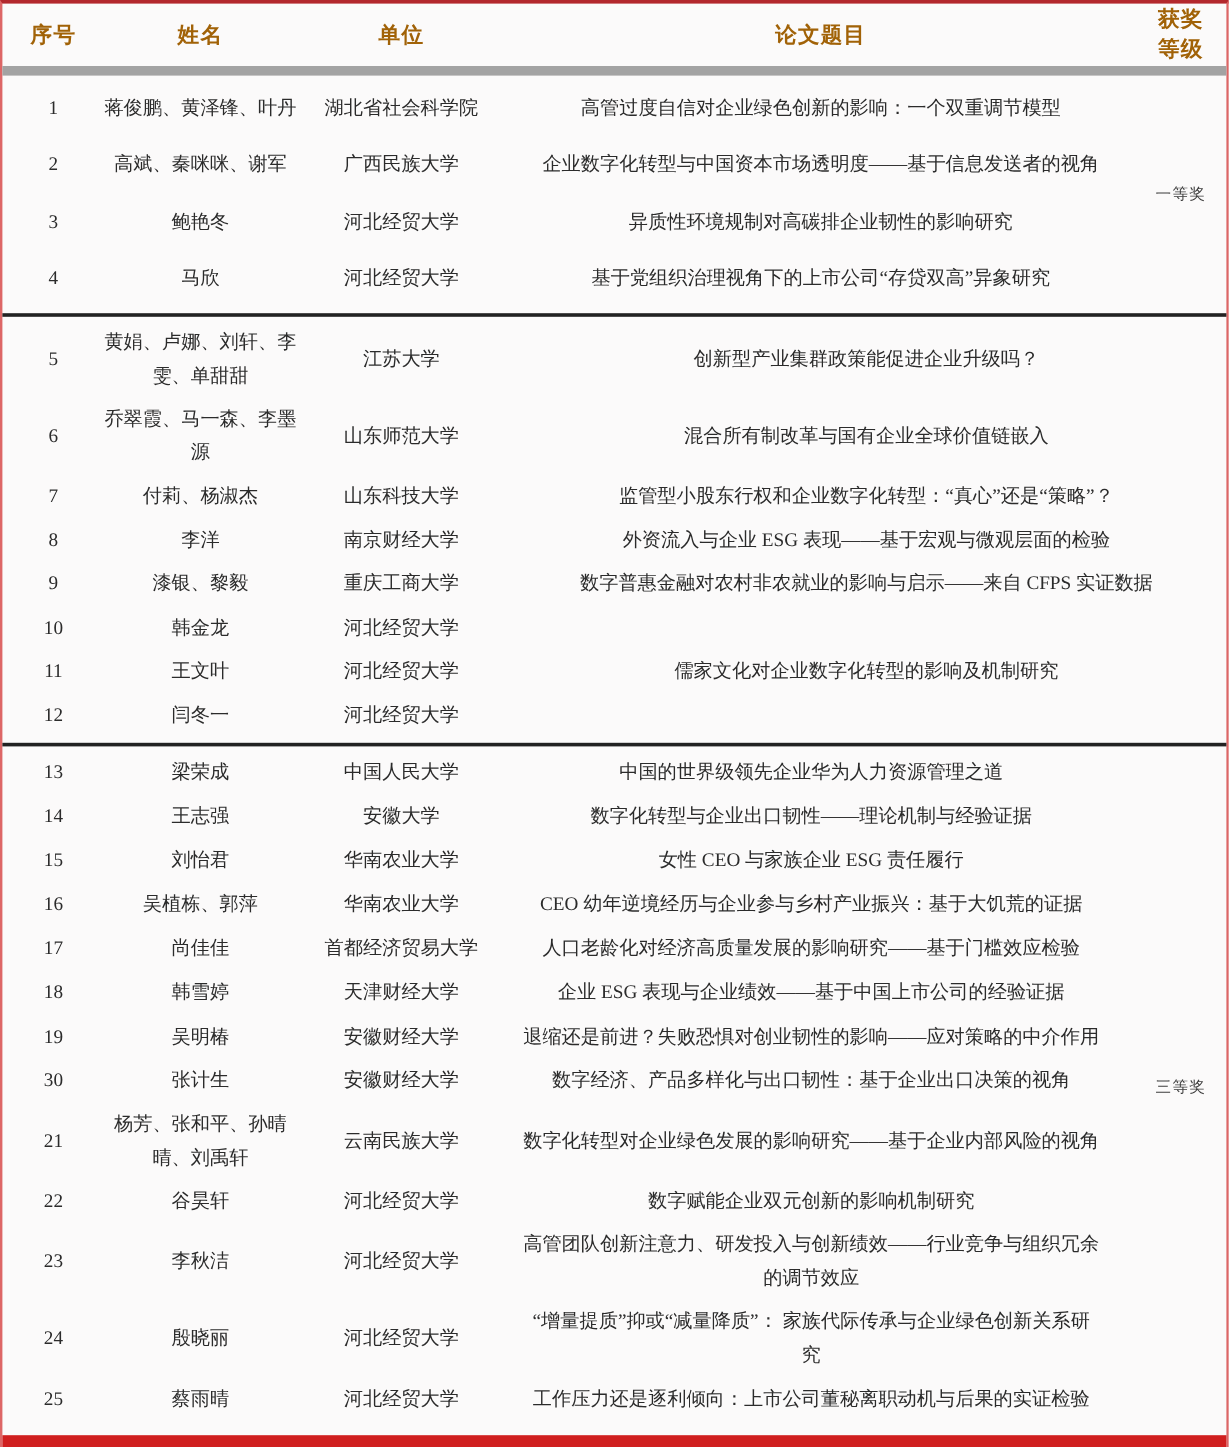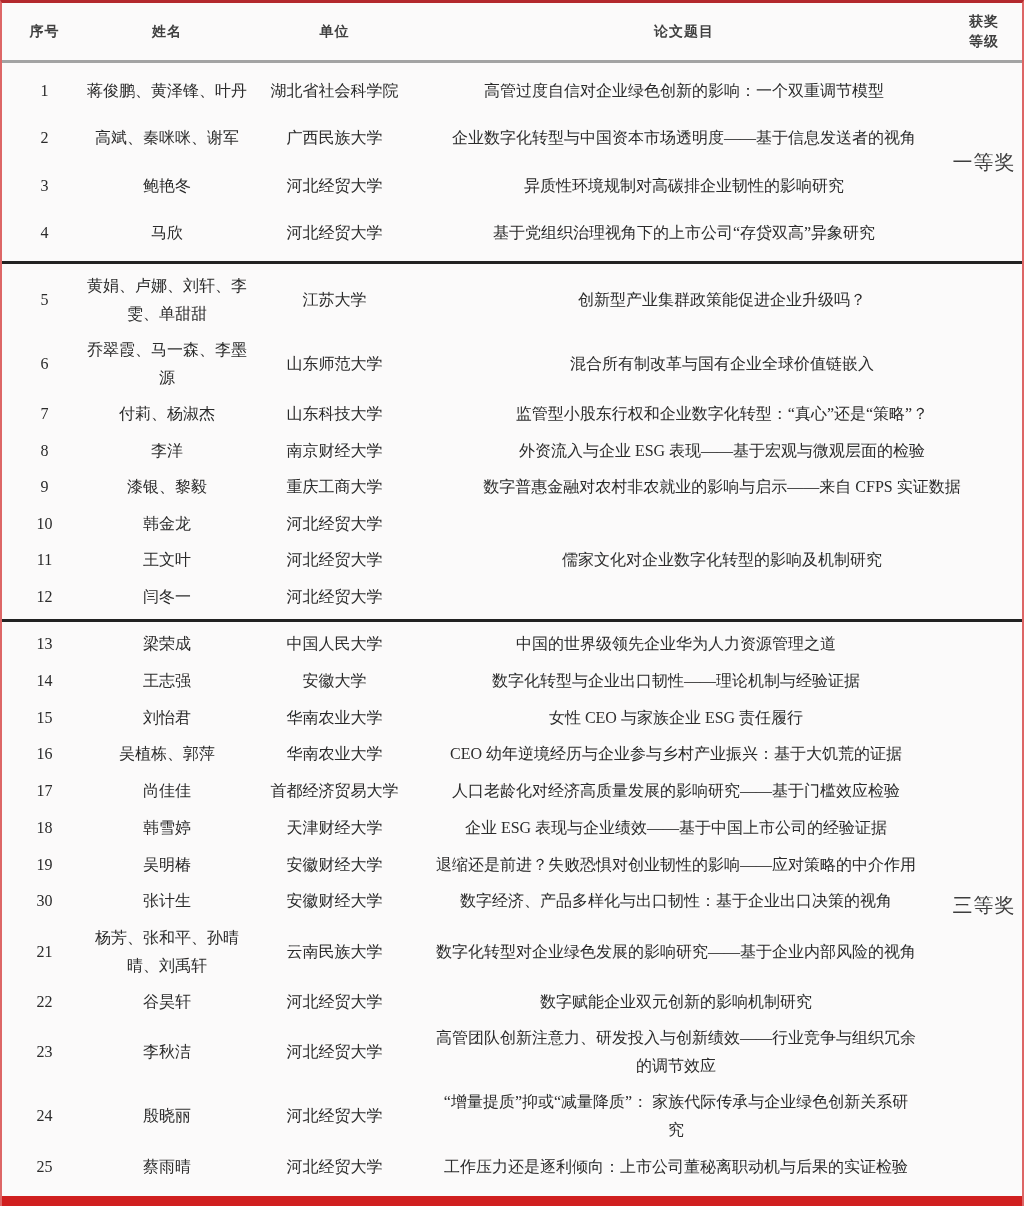--- a/index.html
+++ b/index.html
@@ -9,43 +9,43 @@
     width:1024px; height:1206px; margin:0 auto; background:#fbfafa;
     display:flex; flex-direction:column;
     border-left:2px solid #d66; border-right:2px solid #d66;
     border-top:3px solid #b3282d;
     color:#2b2b2b;
   }
   .header-row {
     display:grid;
     grid-template-columns:85px 160px 175px 1fr 76px;
     min-height:60px; align-items:center;
-    border-bottom:3px solid #a3a3a3;
-    font-weight:bold; font-size:14px; color:#404040;
+    border-bottom:8px solid #a3a3a3;
+    font-weight:bold; font-size:18px; color:#a16207;
   }
   .hcell { text-align:center; letter-spacing:1px; }
   .hcell.award { display:flex; flex-direction:column; line-height:1.4; }
   #groups { flex:1; display:flex; flex-direction:column; }
   .award-group { display:flex; }
   .award-group + .award-group { border-top:3px solid #222; }
   .g0 { min-height:198px; }
   .g1 { min-height:358px; }
   .g2 { min-height:570px;gap:16px; }
   .group-rows { flex:1; display:flex; flex-direction:column; justify-content:space-around; padding:4px 0; }
   .row {
     display:grid;
     grid-template-columns:85px 160px 175px 1fr;
     align-items:center; flex:1;
     font-size:16px; line-height:28px; padding:4px 0;
   }
   .cell { text-align:center; }
   .cell.title { padding:0 14px; }
   .award-cell {
     width:76px; display:flex; align-items:center; justify-content:center;
-    font-size:20px; color:#3d3d3d; letter-spacing:1px;
+    font-size:13px; color:#3d3d3d; letter-spacing:1px;
   }
   .bottom-bar { height:10px; background:#d01f1f; margin-top:auto; }
 </style>
 </head>
 <body>
 
 <div class="page">
   <div class="header-row">
     <div class="hcell">序号</div>
     <div class="hcell">姓名</div>

